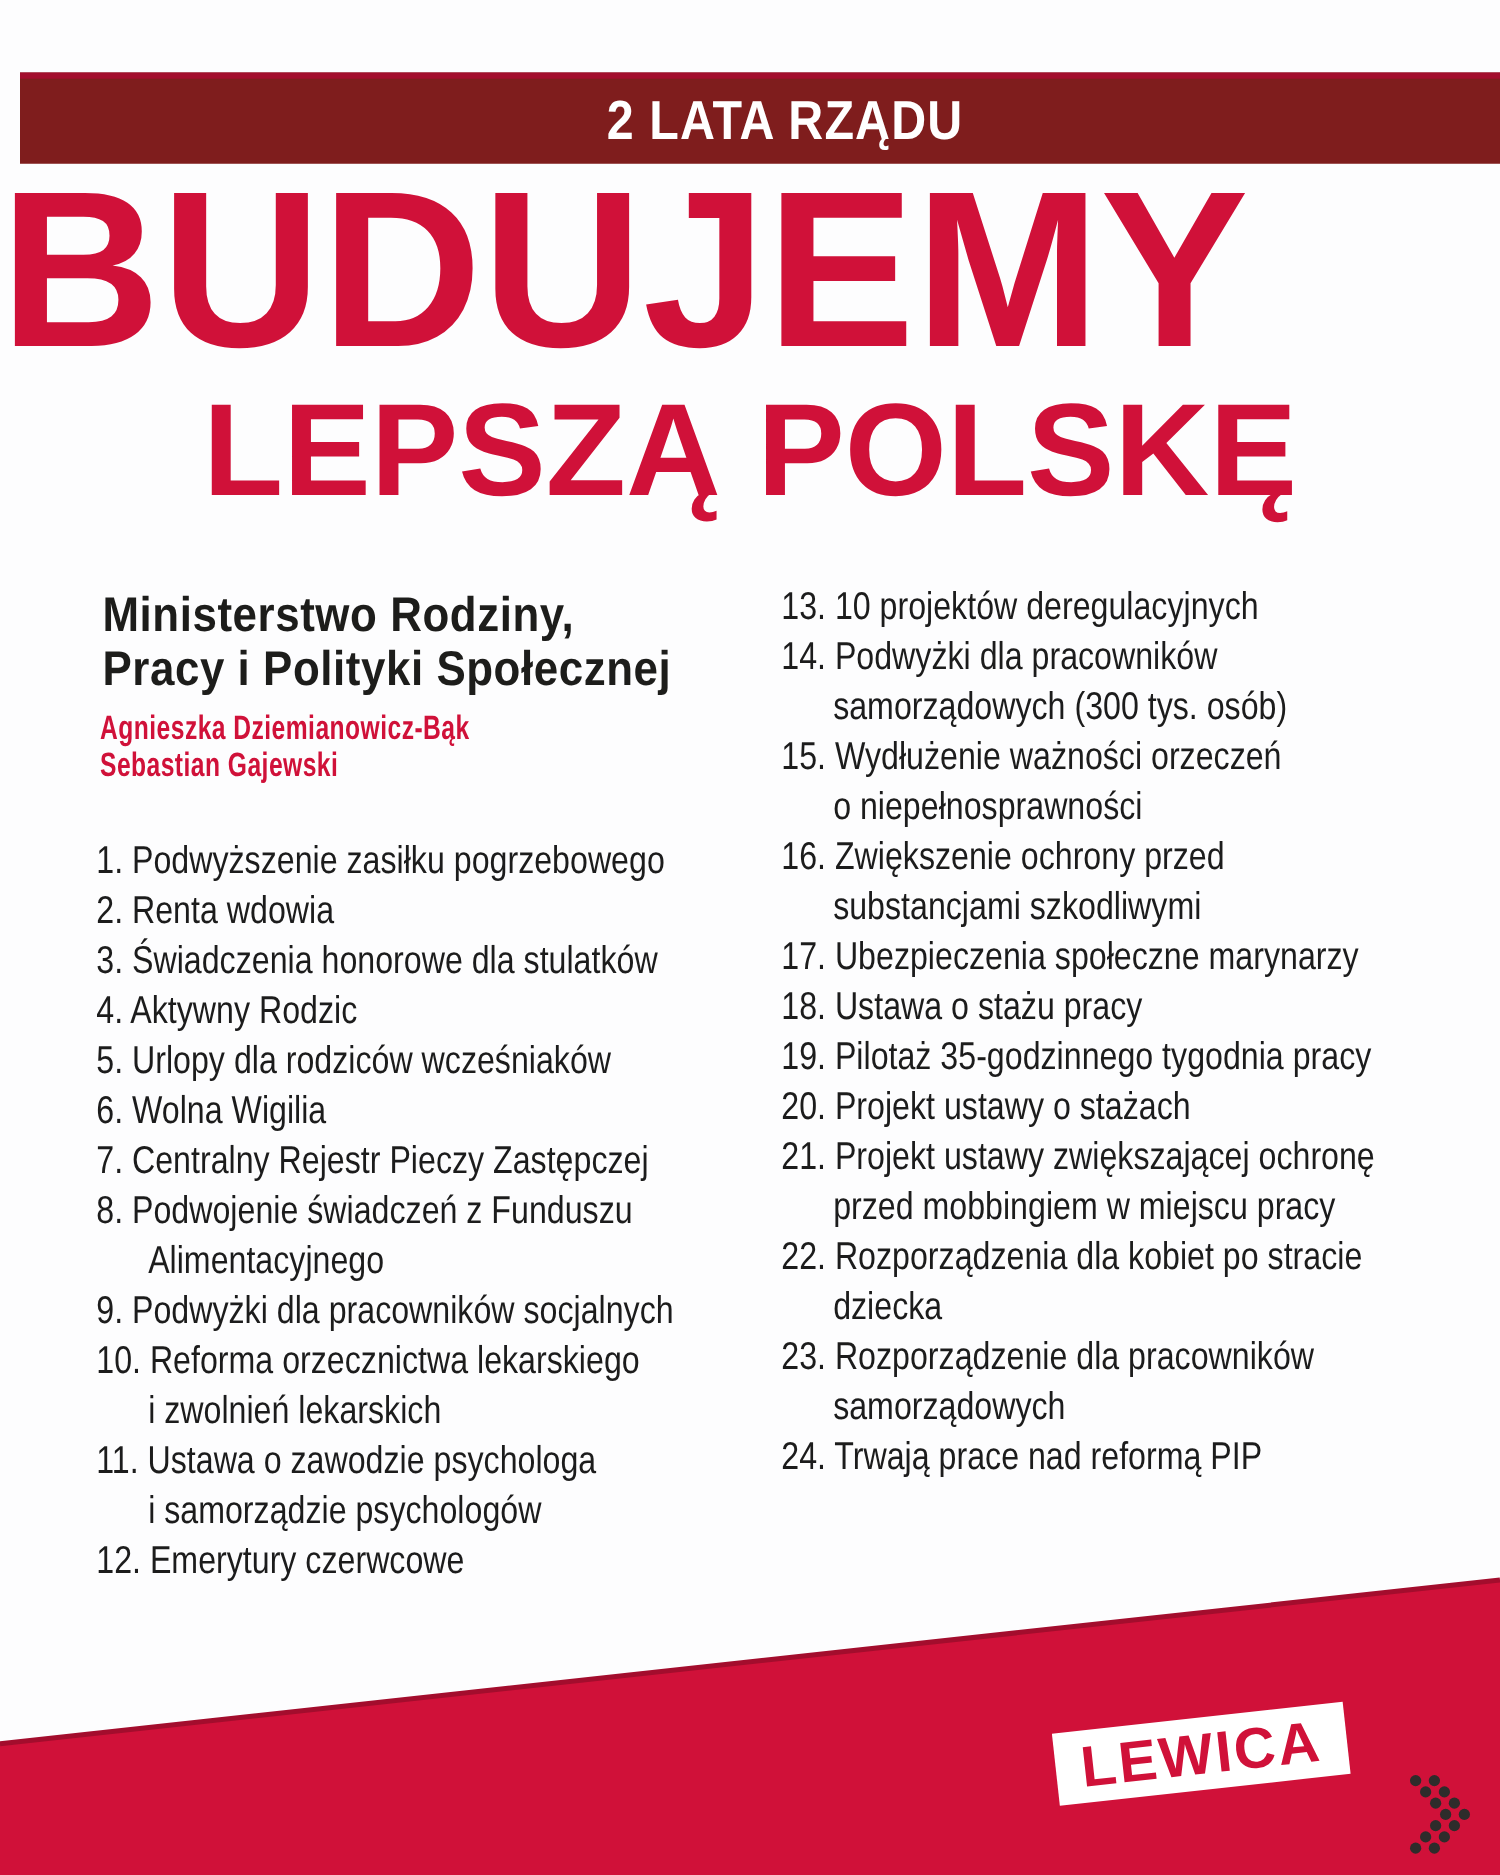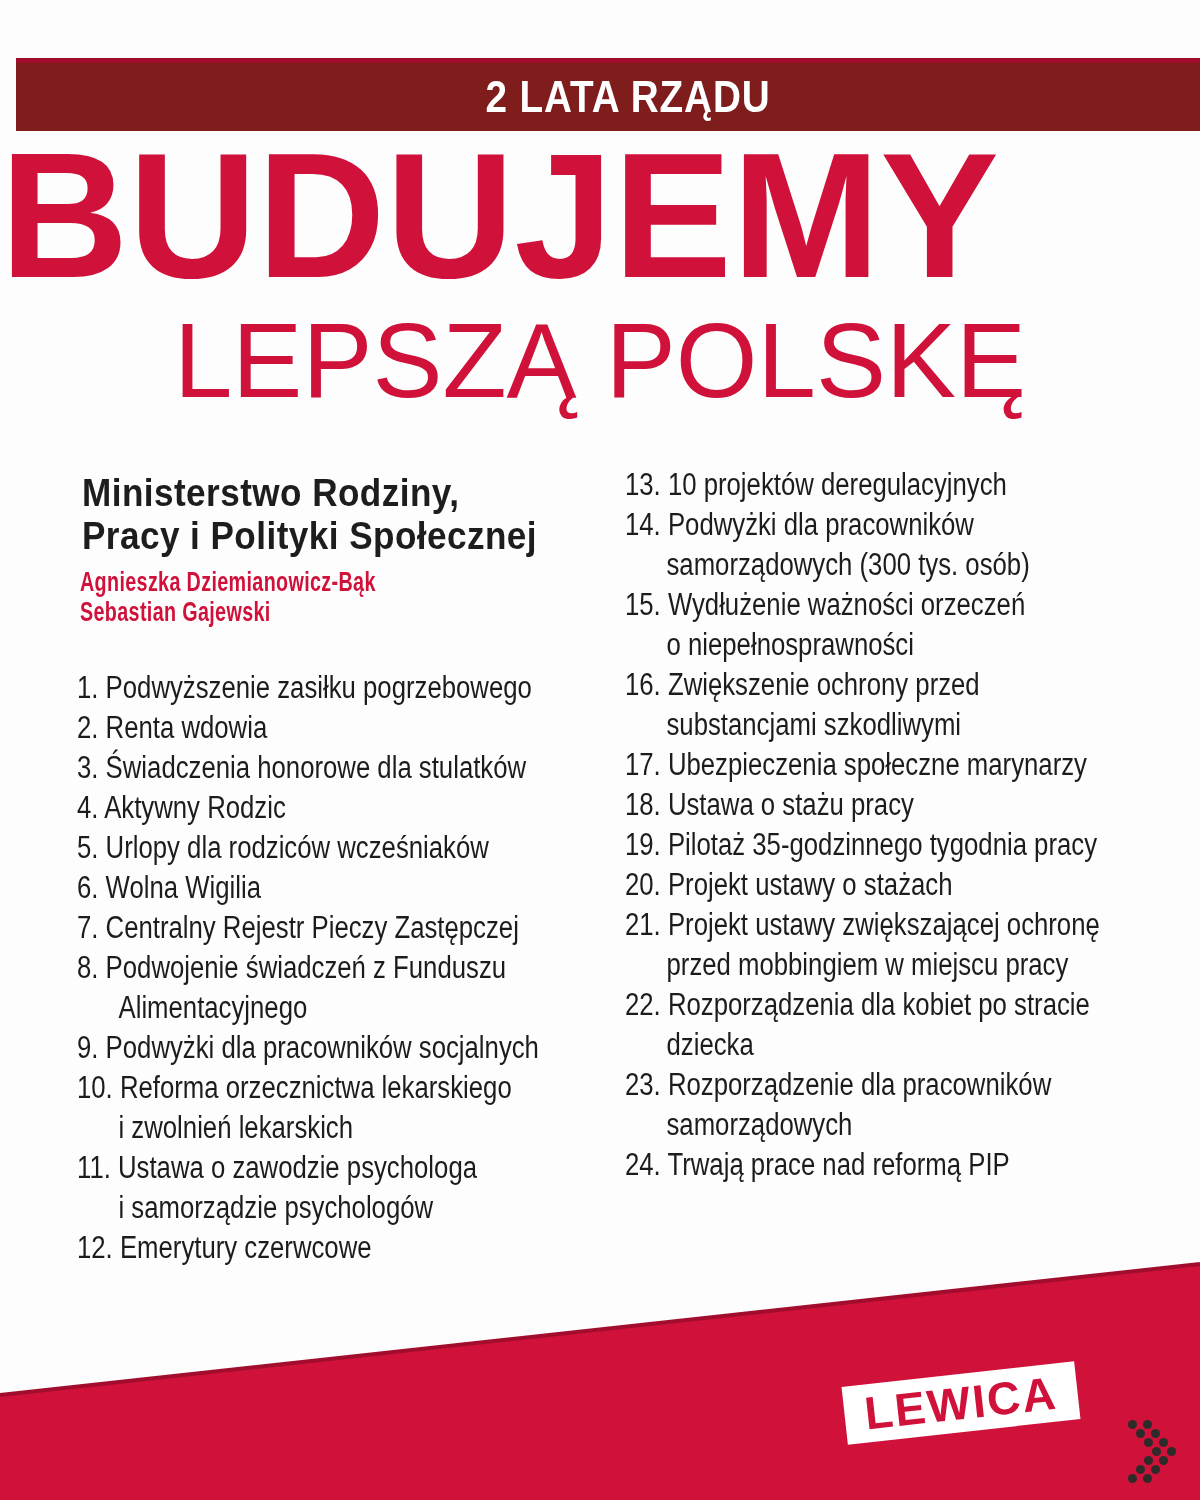--- a/index.html
+++ b/index.html
@@ -22,21 +22,21 @@
   }
 
   
   .title-line1 {
     position:absolute; top:127px; left:0; width:974px; text-align:center;
     color:#d01139; font-weight:bold; font-size:178px; line-height:178px;
     white-space:nowrap;
   }
   .title-line2 {
     position:absolute; top:308px; left:0; width:1200px; text-align:center;
-    color:#d01139; font-weight:normal; font-size:105px; line-height:105px;
+    color:#d01139; font-weight:bold; font-size:105px; line-height:105px;
     white-space:nowrap;
   }
 
   
   .ministry {
     position:absolute; left:82px; top:471px;
     font-size:39px; font-weight:bold; line-height:43px; letter-spacing:0.5px;
     color:#1d1d1b; white-space:pre-line;
     transform:scaleX(0.9); transform-origin:left top;
   }

